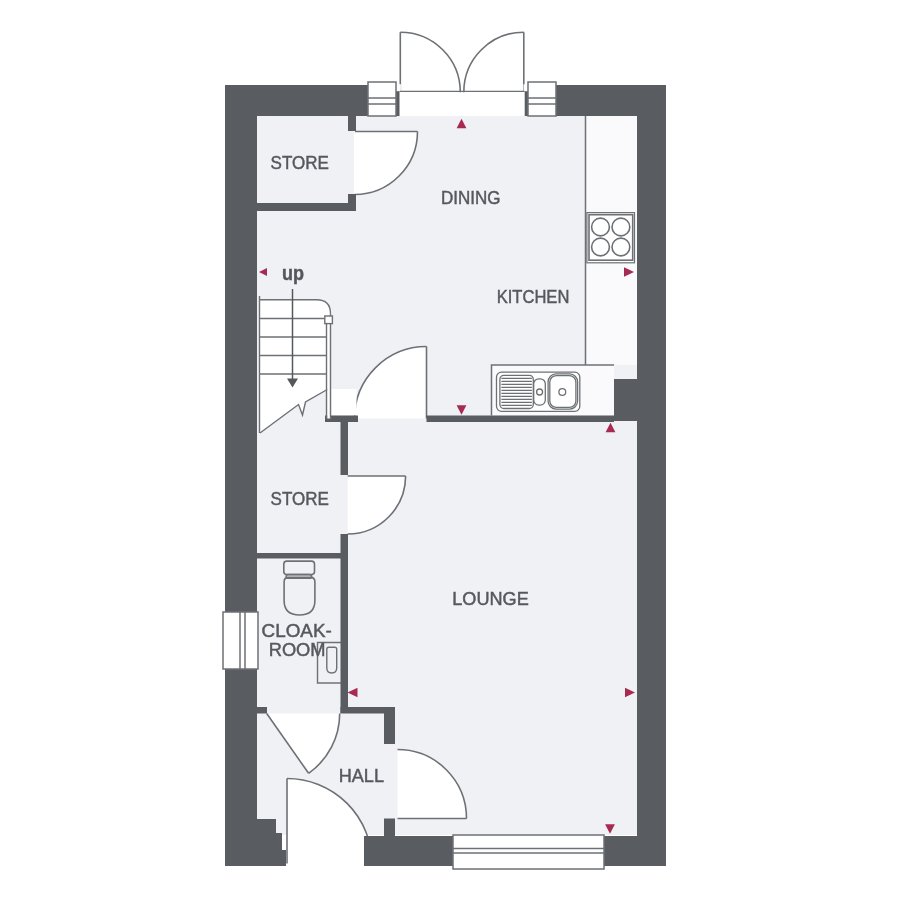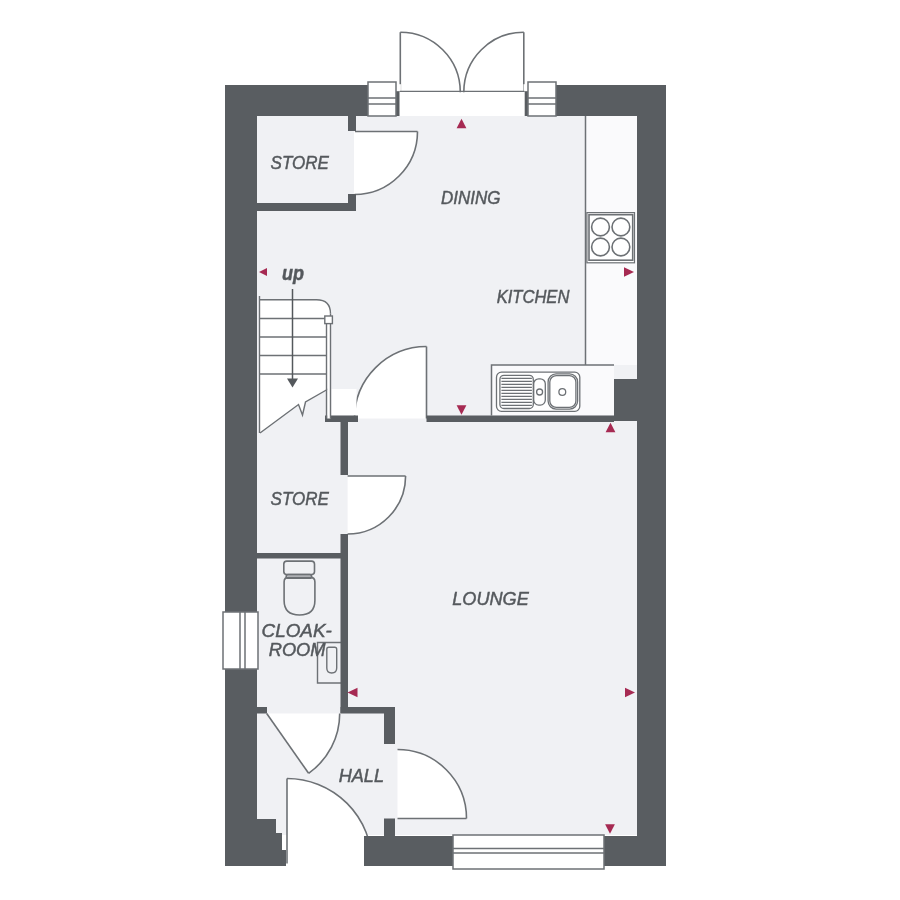--- a/index.html
+++ b/index.html
@@ -1,16 +1,16 @@
 <!DOCTYPE html>
 <html><head>
 <meta charset="utf-8">
 <style>
   html,body{margin:0;padding:0;background:#ffffff;}
-  #plan{width:900px;height:900px;position:relative;font-family:"Liberation Sans",sans-serif;font-style:italic;}
+  #plan{width:900px;height:900px;position:relative;font-family:"Liberation Sans",sans-serif;}
   text{font-family:"Liberation Sans",sans-serif;font-weight:400;fill:#54585c;stroke:#54585c;stroke-width:0.45;paint-order:stroke;}
 </style>
 </head>
 <body>
 <div id="plan">
 <svg width="900" height="900" viewBox="0 0 900 900">
 
   <rect x="0" y="0" width="900" height="900" fill="#ffffff"></rect>
 
   <rect x="257" y="116" width="380" height="719" fill="#f0f1f4"></rect>

